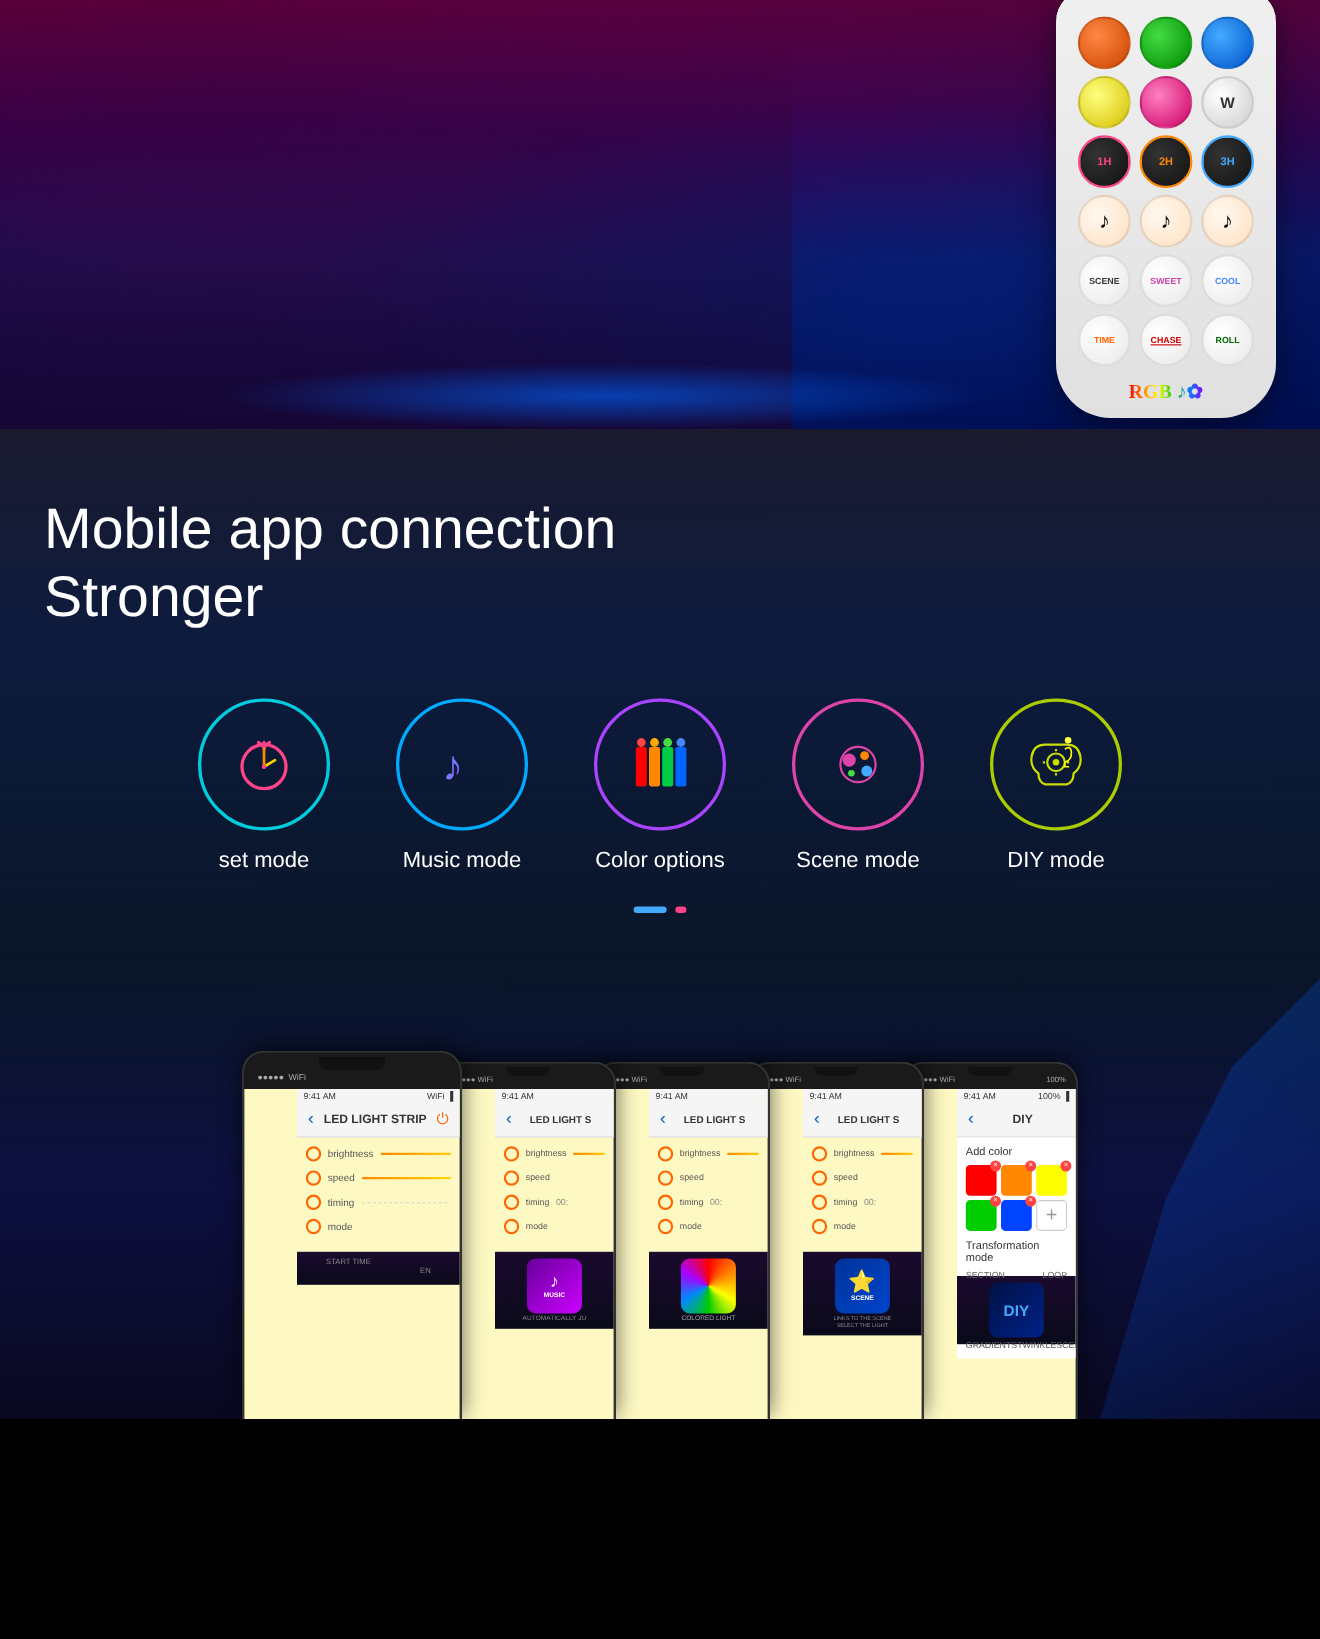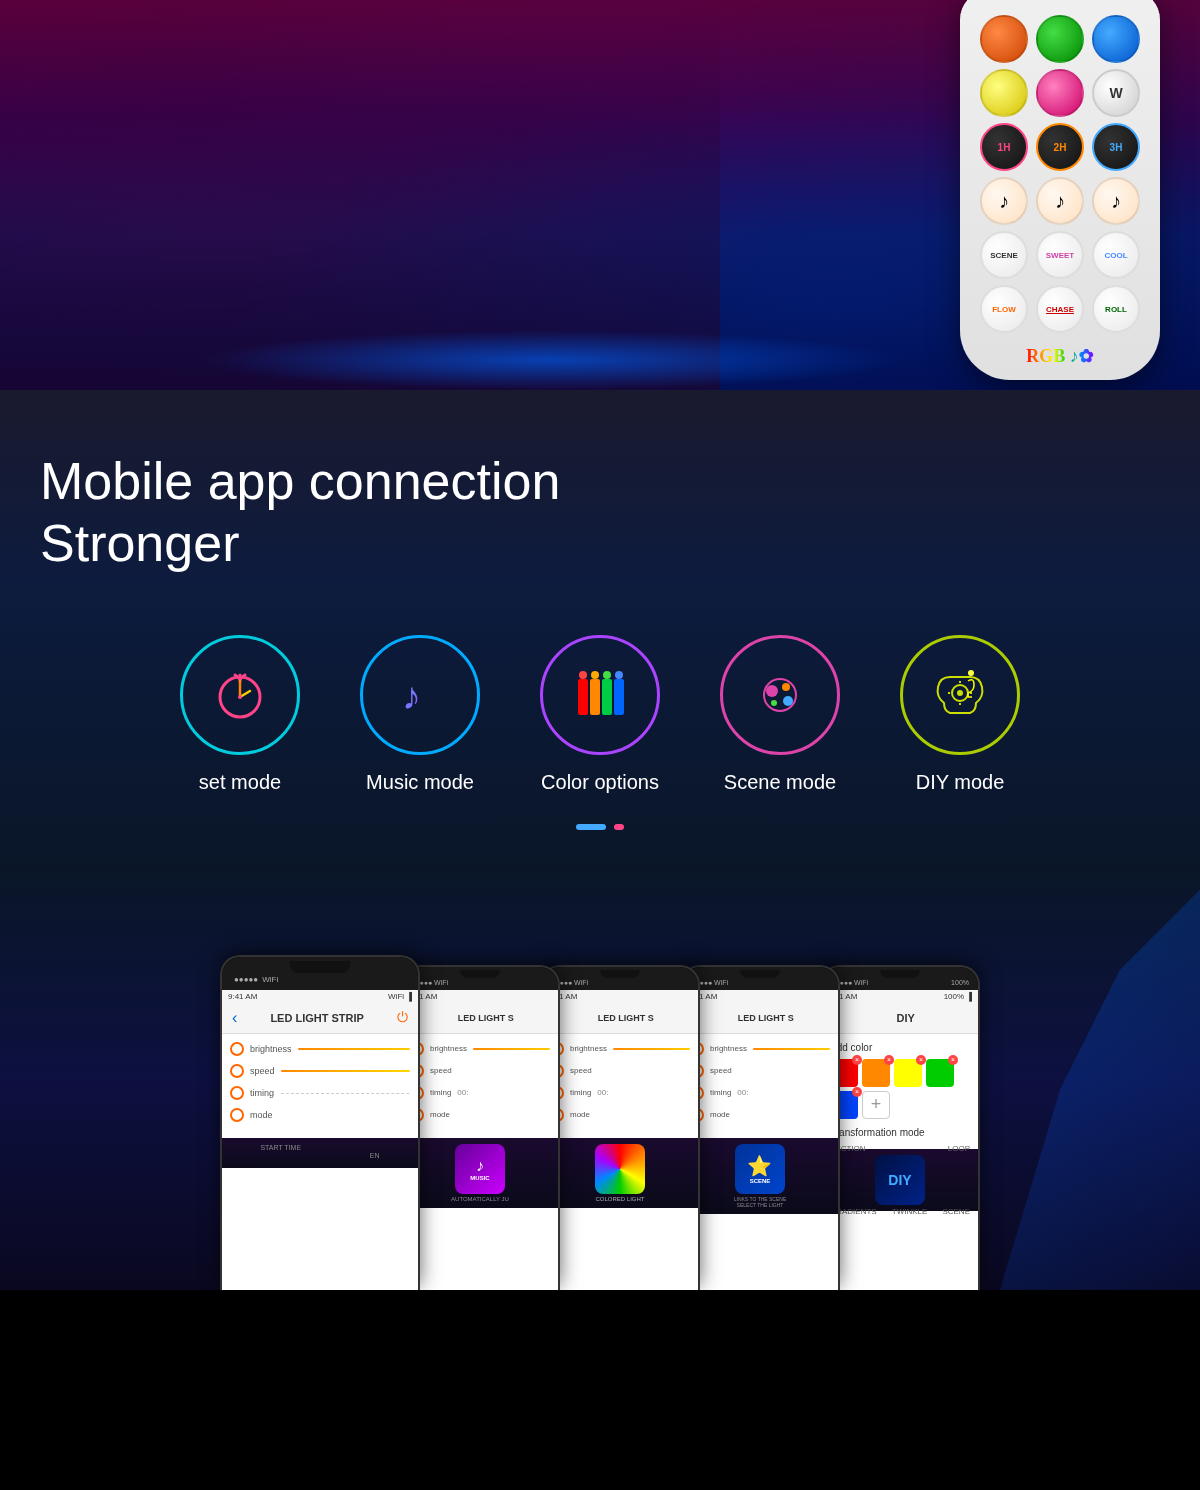--- a/index.html
+++ b/index.html
@@ -211,23 +211,24 @@
     .phone-notch {
       width: 60px;
       height: 12px;
       background: #111;
       border-radius: 0 0 8px 8px;
       margin: 0 auto;
       position: relative;
       z-index: 2;
     }
     .phone-screen {
-      background: #ffffff;
+      background: #fef9c3;
       min-height: 300px;
       position: relative;
+      padding-left: 48px;
     }
     .phone-header {
       background: #f5f5f5;
       padding: 6px 10px;
       display: flex;
       align-items: center;
       gap: 6px;
       border-bottom: 1px solid #ddd;
     }
     .phone-back-btn {
@@ -441,21 +442,21 @@
           <div class="remote-btn btn-sweet">
             <span>SWEET</span>
           </div>
           <div class="remote-btn btn-cool">
             <span>COOL</span>
           </div>
         </div>
 
         <div class="remote-row">
           <div class="remote-btn btn-flow">
-            <span>FLOW</span>
+            <span>TIME</span>
           </div>
           <div class="remote-btn btn-chase">
             <span>CHASE</span>
           </div>
           <div class="remote-btn btn-roll">
             <span>ROLL</span>
           </div>
         </div>
 
         <div class="remote-rgb-text">

